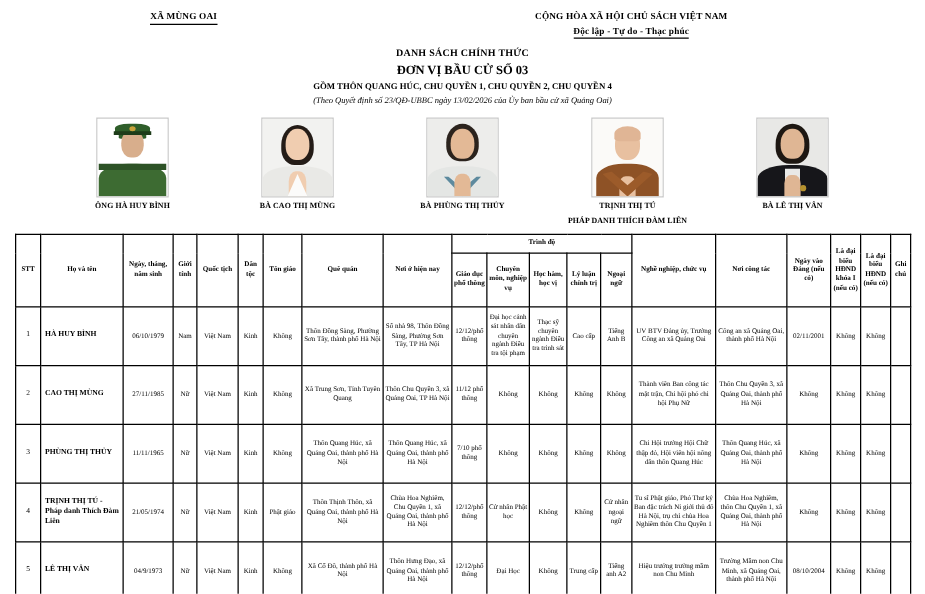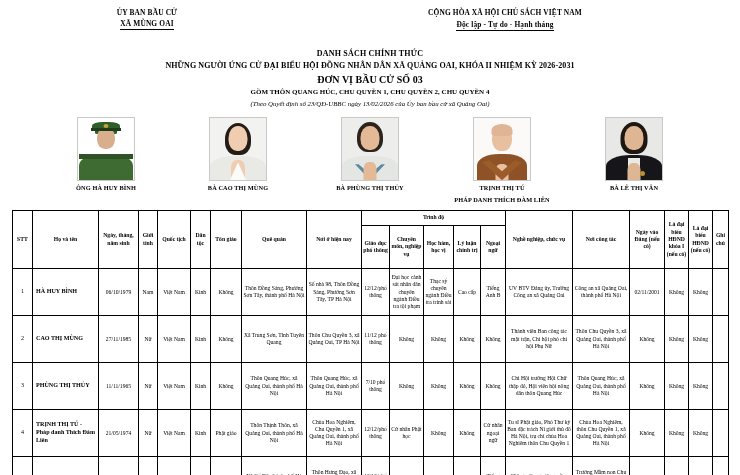--- a/index.html
+++ b/index.html
@@ -52,21 +52,21 @@
   }
   .nation-line2 {
     display: inline-block;
     border-bottom: 1px solid #000;
     margin-top: 1px;
   }
 
   
   .title-block {
     text-align: center;
-    margin-top: 17px;
+    margin-top: 6px;
     line-height: 1.5;
   }
   .t-main {
     font-size: 8px;
     font-weight: bold;
     letter-spacing: .2px;
   }
   .t-sub {
     font-size: 8px;
     font-weight: bold;
@@ -173,32 +173,30 @@
   table.main td.stt { font-size: 6px; }
   tr.datarow td { height: 44px; }
 </style>
 </head>
 <body>
 
 <div class="page">
 
   <div class="top-header">
     <div class="org-block">
-      <div>ỦY BAN BẦU CỬ</div>
       <div><span class="org-line2">XÃ MÙNG OAI</span></div>
     </div>
     <div class="nation-block">
       <div>CỘNG HÒA XÃ HỘI CHỦ SÁCH VIỆT NAM</div>
-      <div><span class="nation-line2">Độc lập - Tự do - Hạnh tháng</span></div>
+      <div><span class="nation-line2">Độc lập - Tự do - Thạc phúc</span></div>
     </div>
   </div>
 
   <div class="title-block">
     <div class="t-main">DANH SÁCH CHÍNH THỨC</div>
-    <div class="t-sub">NHỮNG NGƯỜI ỨNG CỬ ĐẠI BIỂU HỘI ĐỒNG NHÂN DÂN XÃ QUẢNG OAI, KHÓA II  NHIỆM KỲ 2026-2031</div>
     <div class="t-unit">ĐƠN VỊ BẦU CỬ SỐ 03</div>
     <div class="t-villages">GỒM THÔN QUANG HÚC, CHU QUYỀN 1, CHU QUYỀN 2, CHU QUYỀN 4</div>
     <div class="t-decision">(Theo Quyết định số 23/QĐ-UBBC ngày 13/02/2026 của Ủy ban bầu cử xã Quảng Oai)</div>
   </div>
 
   <div class="photos">
 
     <div class="cand">
       <div class="photo">
         <div class="bg" style="background:#ffffff"></div>

